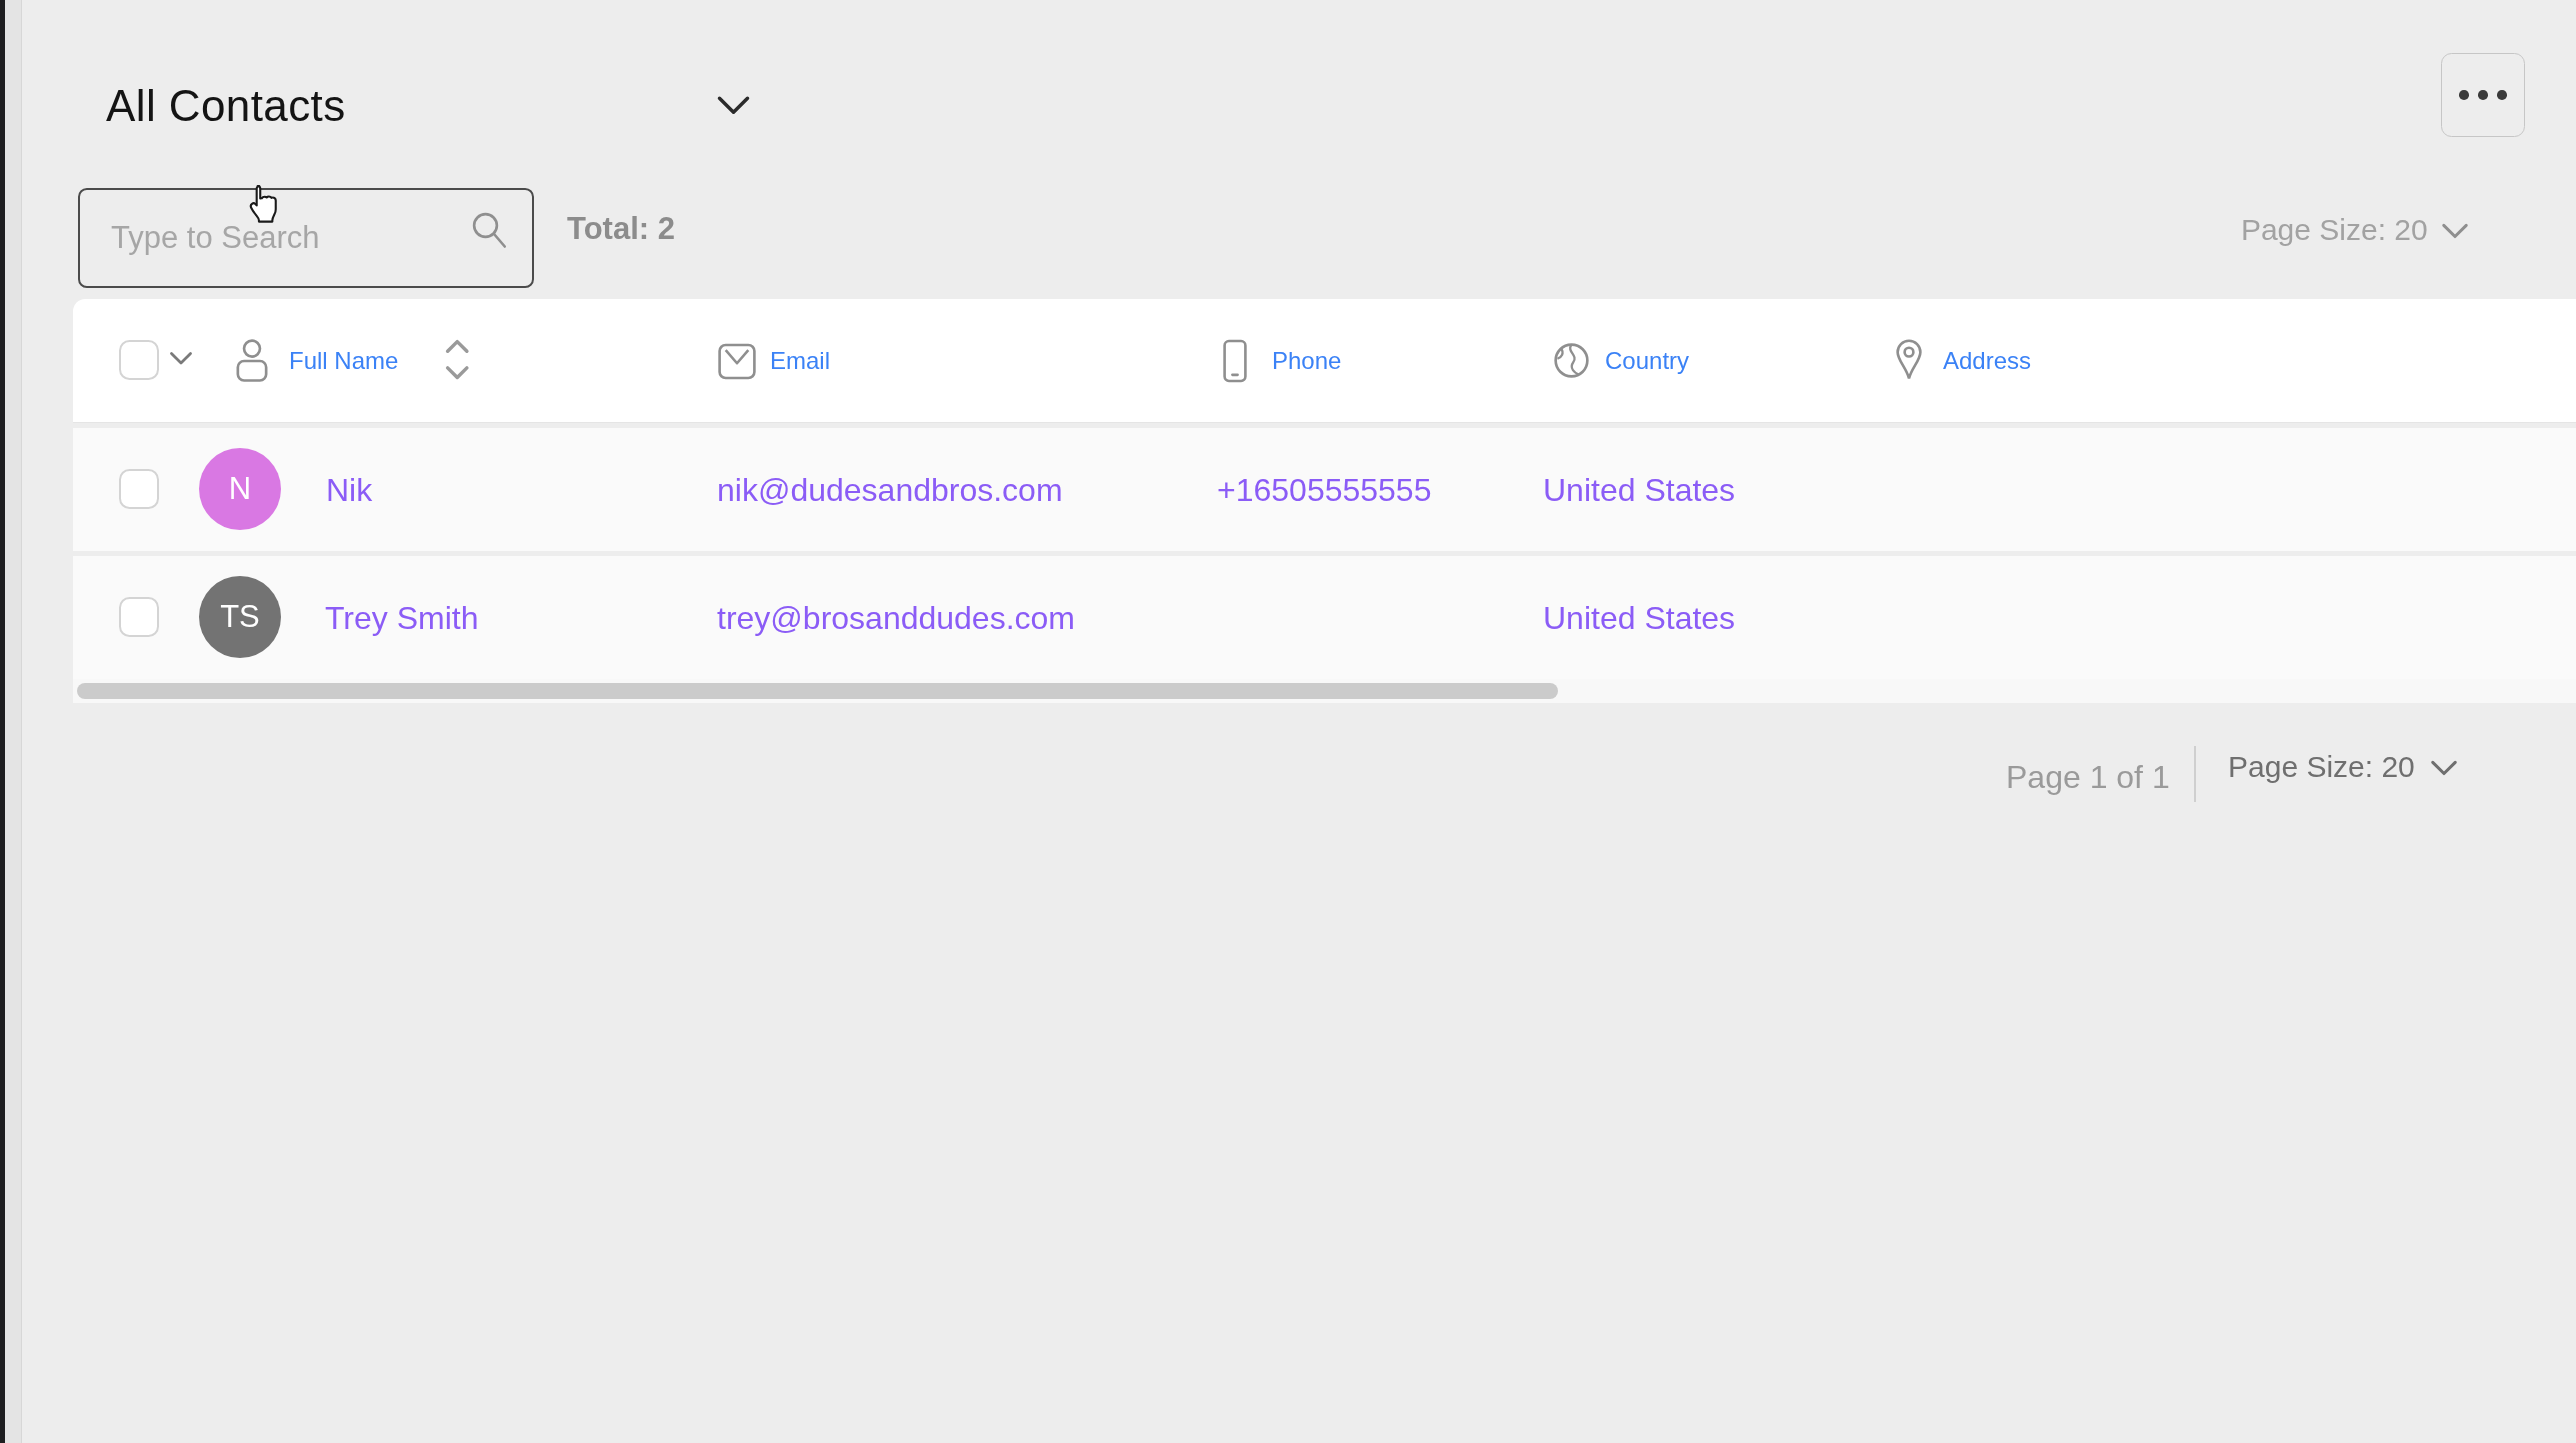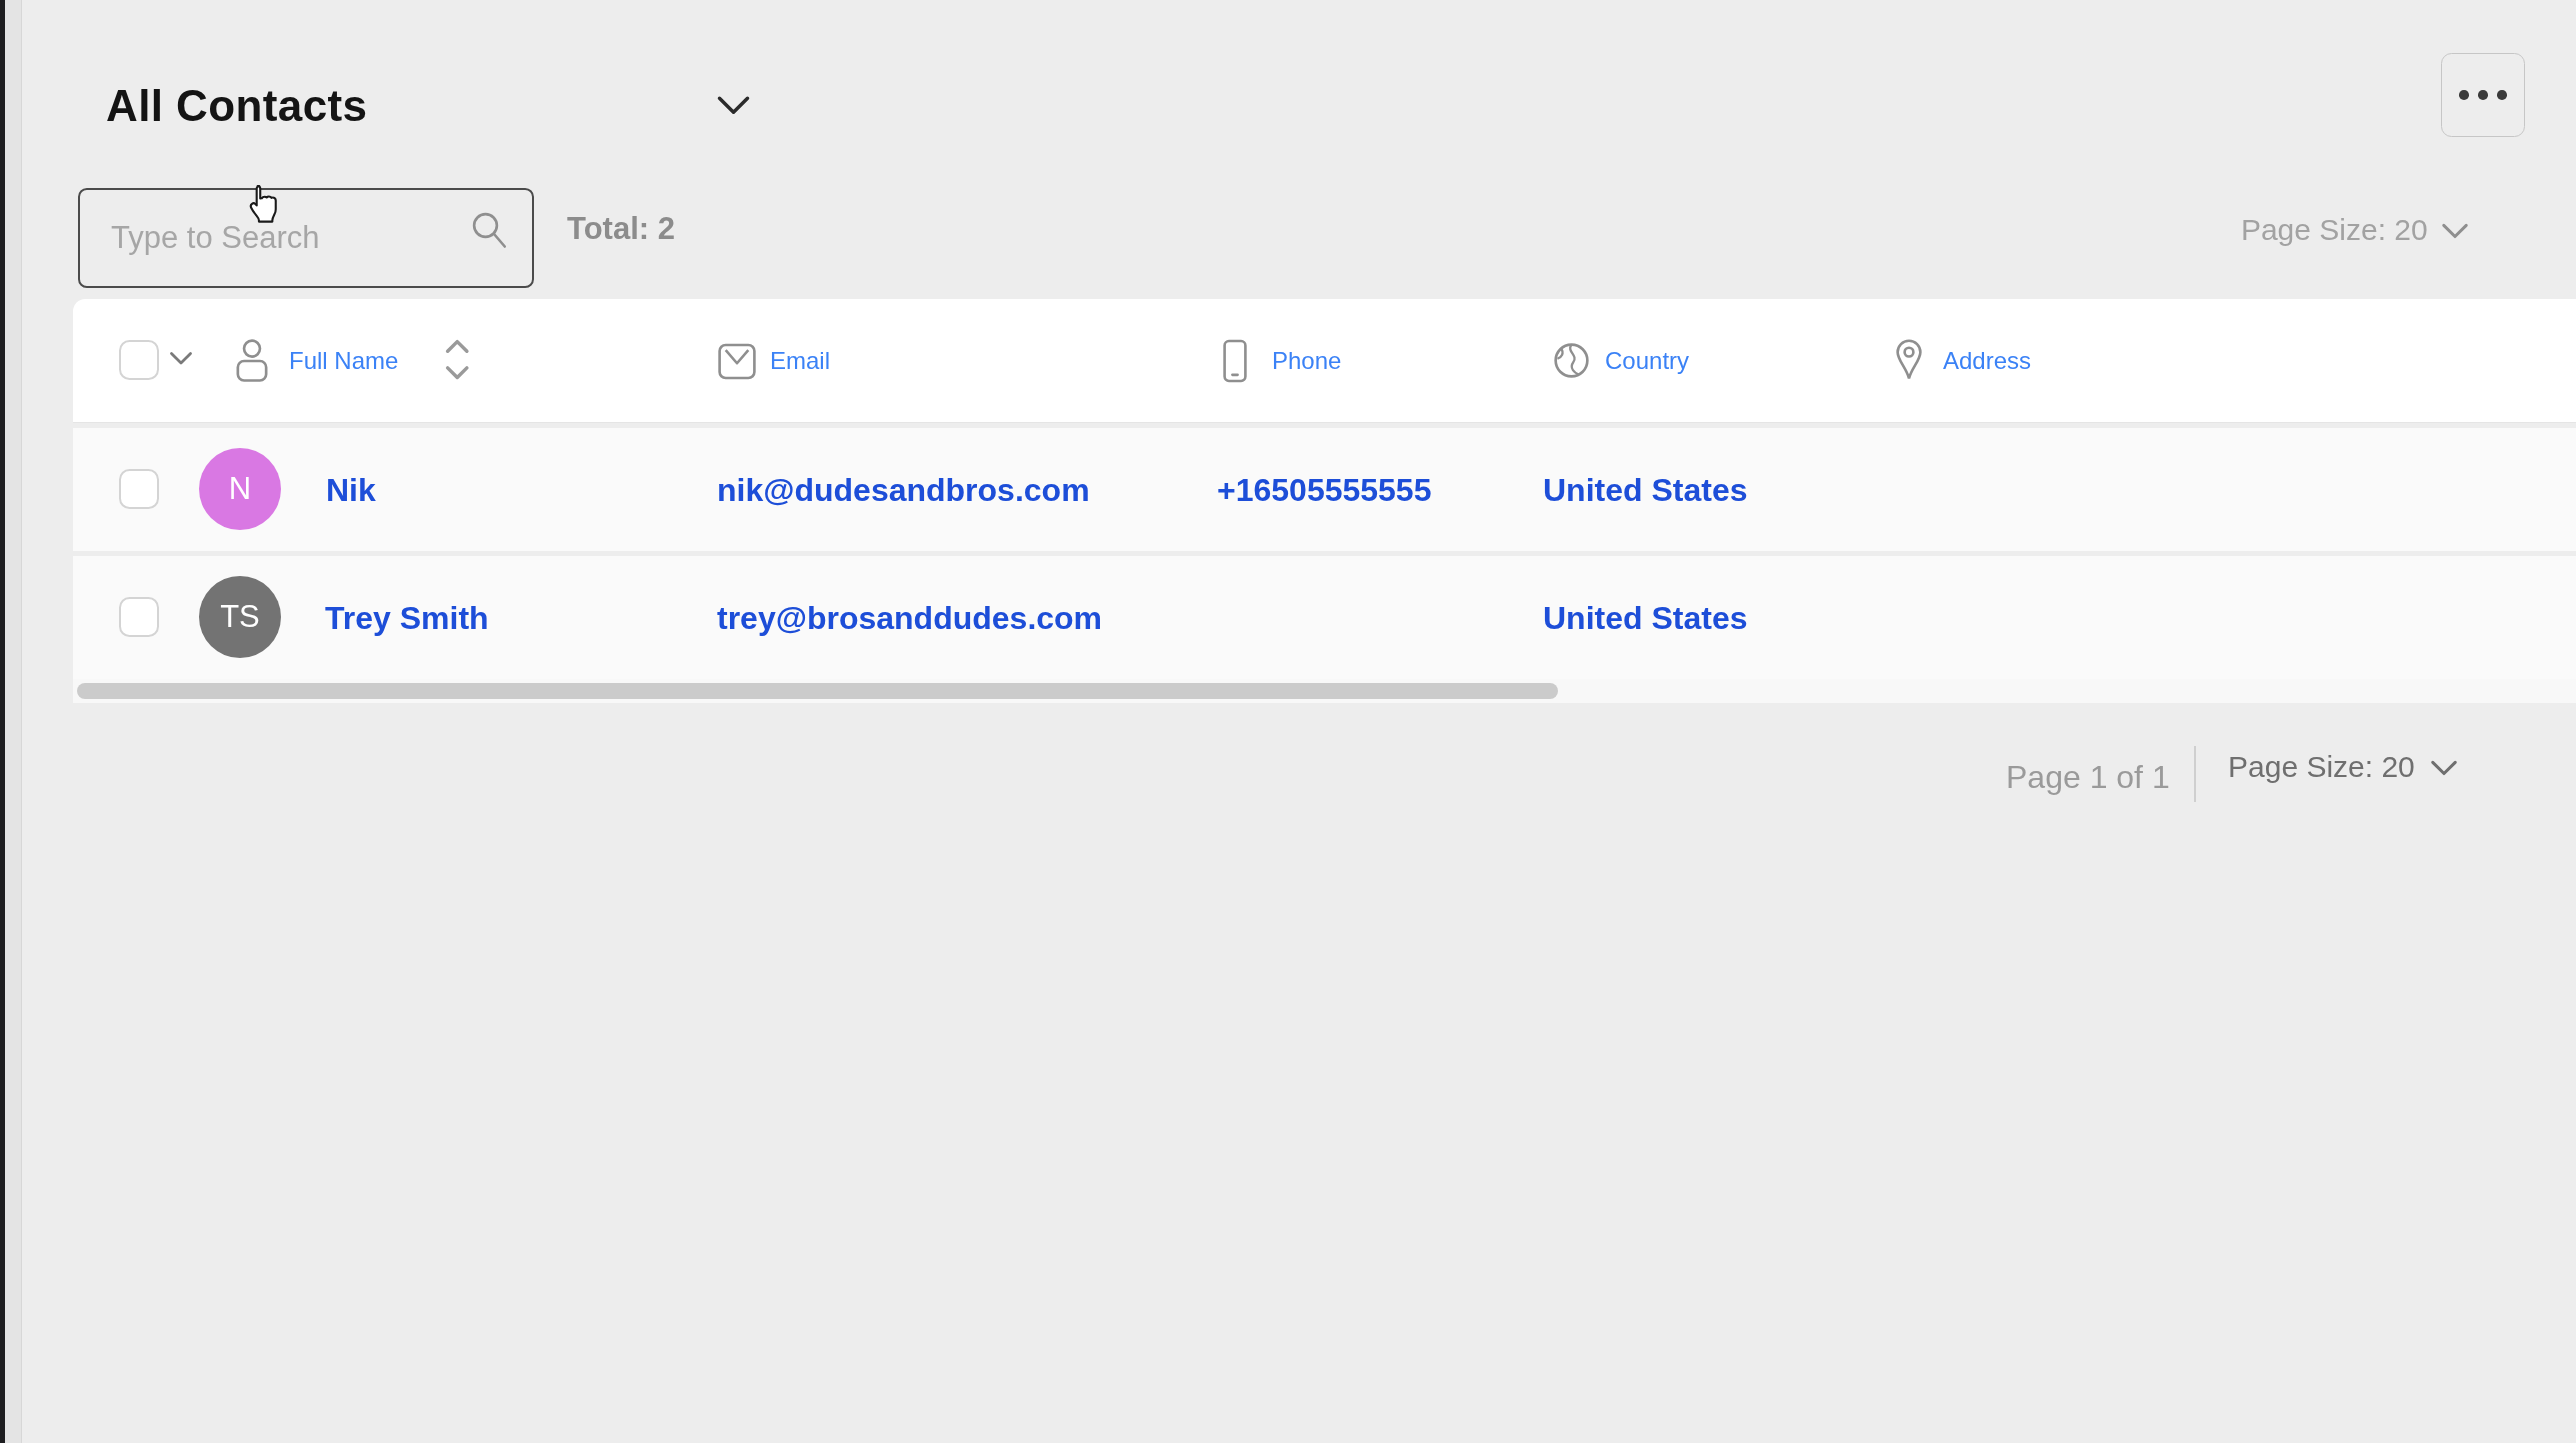--- a/index.html
+++ b/index.html
@@ -10,21 +10,21 @@
     position:relative;
     color:#262626;
   }
   .abs { position:absolute; }
 
   
   .edge-dark  { left:0; top:0; width:5.3px;  height:1444px; background:#1e1e20; }
   .edge-gray  { left:5.3px; top:0; width:16.6px; height:1444px; background:#e4e4e4; border-right:0.9px solid #d7d7d7; }
 
   
-  .view-title { left:106px; top:81px; font-size:44px; font-weight:700; color:#141414; letter-spacing:0.4px; }
+  .view-title { left:106px; top:81px; font-size:44px; font-weight:400; color:#141414; letter-spacing:0.4px; }
   .title-caret { left:715px; top:93px; }
   .more-btn {
     left:2441px; top:53px; width:84px; height:84px;
     border:1.8px solid #c6c6c6; border-radius:10.5px;
     display:flex; align-items:center; justify-content:center; gap:9.6px;
     background:transparent; cursor:pointer;
   }
   .more-btn .dot { width:9.6px; height:9.6px; border-radius:50%; background:#3a3a3a; }
 
   
@@ -57,21 +57,21 @@
   .row-inner { position:relative; width:100%; height:100%; }
 
   .cbx {
     position:absolute; left:46px; width:40px; height:40px;
     background:#fff; border:2.2px solid #d4d4d4; border-radius:10.5px; cursor:pointer;
   }
   .thead .cbx { top:41px; }
   .trow1 .cbx, .trow2 .cbx { top:41px; }
 
   .hlabel { position:absolute; font-size:24px; color:#3b82f6; top:50%; transform:translateY(-50%); white-space:nowrap; }
-  .cell   { position:absolute; font-size:32px; color:#1d4ed8; top:50%; transform:translateY(-50%); white-space:nowrap;font-weight:bold; }
+  .cell   { position:absolute; font-size:32px; color:#8b5cf6; top:50%; transform:translateY(-50%); white-space:nowrap; }
 
   .avatar {
     position:absolute; left:126px; top:20px; width:82px; height:82px; border-radius:50%;
     display:flex; align-items:center; justify-content:center;
     color:#ffffff; font-size:31px;
   }
 
   
   .hscroll-track { left:73px; top:679px; right:0; height:24px; background:#f8f8f8; }
   .hscroll-thumb { position:absolute; left:3.5px; top:3.5px; width:1481px; height:16.6px; background:#cbcbcb; border-radius:8.8px; cursor:grab; }

